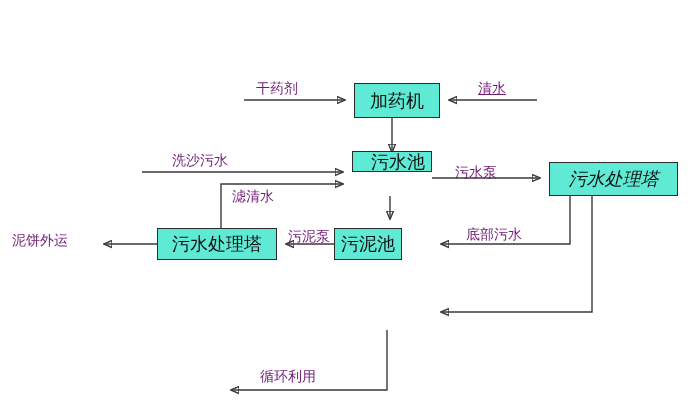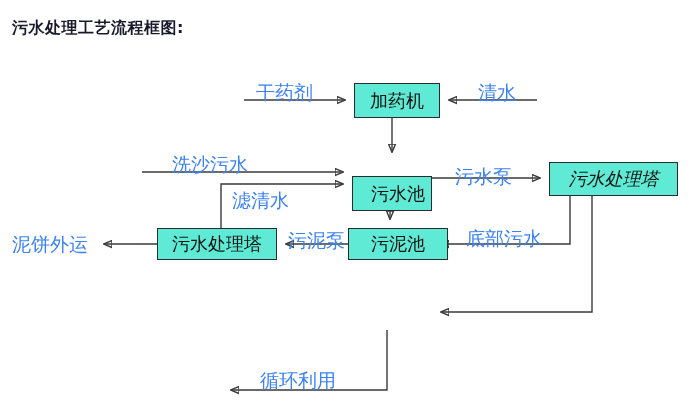--- a/index.html
+++ b/index.html
@@ -35,22 +35,22 @@
     display: flex;
     align-items: center;
     justify-content: center;
     font-size: 18px;
     color: #121212;
     white-space: nowrap;
     z-index: 3;
   }
   .edge-label {
     position: absolute;
-    font-size: 19px;
-    color: #3b82f6;
+    font-size: 14px;
+    color: #701a75;
     white-space: nowrap;
     background: transparent;
     z-index: 4;
   }
   svg#wires {
     position: absolute;
     left: 0;
     top: 0;
     width: 700px;
     height: 420px;
@@ -60,21 +60,20 @@
     stroke: #3a3a3a;
     stroke-width: 1.4;
     fill: none;
   }
 </style>
 </head>
 <body>
 
 <div id="canvas">
 
-  <div id="title">污水处理工艺流程框图:</div>
 
   <svg id="wires" viewBox="0 0 700 420">
     <defs>
       <marker id="ah" markerWidth="9" markerHeight="9" refX="8" refY="4.5" orient="auto" markerUnits="userSpaceOnUse">
         <path d="M0,1 L8.5,4.5 L0,8 z" fill="#2b2b2b" stroke="none"></path>
       </marker>
     </defs>
 
     <path d="M244,100 L345,100" marker-end="url(#ah)"></path>
 
@@ -98,33 +97,33 @@
 
     <path d="M592,196 L592,312 L441,312" marker-end="url(#ah)"></path>
 
     <path d="M387,330 L387,390 L231,390" marker-end="url(#ah)"></path>
   </svg>
 
   <div class="node" style="left:354px; top:83px; width:86px; height:35px;">
     <span>加药机</span>
   </div>
 
-  <div class="node" style="left:352px; top:176px; width:80px; height:35px;padding-left:12px;">
+  <div class="node" style="left:352px; top:151px; width:80px; height:21px;padding-left:12px;">
     <span>污水池</span>
   </div>
 
   <div class="node" style="left:549px; top:162px; width:129px; height:34px;font-style:italic;">
     <span>污水处理塔</span>
   </div>
 
   <div class="node" style="left:157px; top:228px; width:120px; height:32px;">
     <span>污水处理塔</span>
   </div>
 
-  <div class="node" style="left:348px; top:228px; width:100px; height:32px;">
+  <div class="node" style="left:334px; top:228px; width:68px; height:32px;">
     <span>污泥池</span>
   </div>
 
 
   <div class="edge-label" style="left:256px; top:80px;">干药剂</div>
   <div class="edge-label" style="left:478px; top:80px;text-decoration:underline;">清水</div>
   <div class="edge-label" style="left:172px; top:152px;">洗沙污水</div>
   <div class="edge-label" style="left:232px; top:188px;">滤清水</div>
   <div class="edge-label" style="left:455px; top:140px;margin-top:24px;">污水泵</div>
   <div class="edge-label" style="left:12px; top:232px;">泥饼外运</div>

